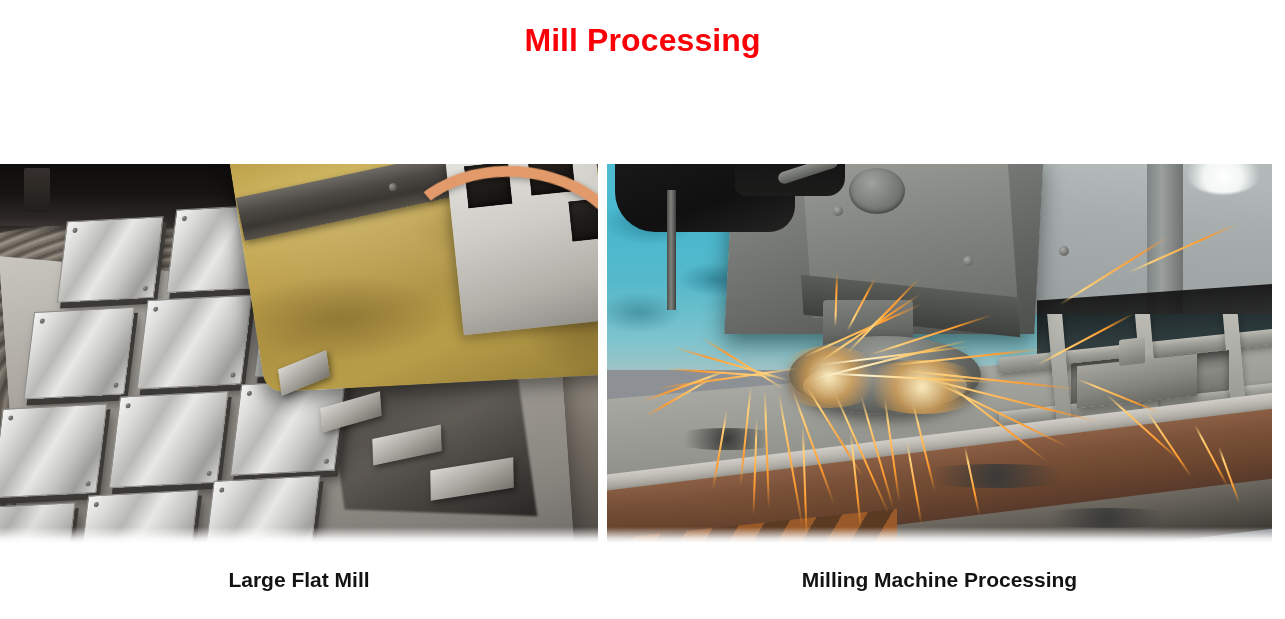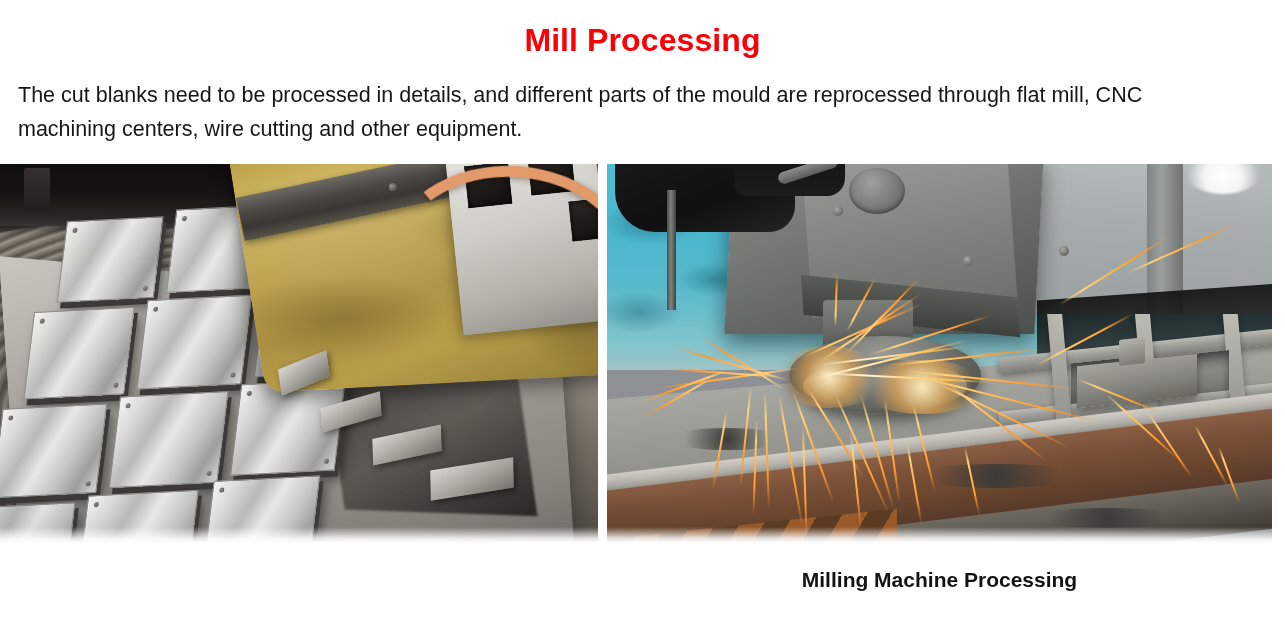--- a/index.html
+++ b/index.html
@@ -416,21 +416,20 @@
   .cap-left  { left: 0px;   width: 598px; }
   .cap-right { left: 607px; width: 665px; }
 </style>
 </head>
 <body>
 
 <div class="page">
 
   <div class="section-title">Mill Processing</div>
 
-  <div class="intro">The cut blanks need to be processed in details, and different parts of the mould are reprocessed through flat mill, CNC machining centers, wire cutting and other equipment.</div>
 
   <div class="photo-row">
 
     <div class="photo photo-left" aria-label="Rotary-table surface grinder holding a grid of polished steel mould plates, with an olive machine guard and orange coolant hose">
       <div class="ph-inner">
         <div class="L-bg"></div>
         <div class="L-table"></div>
         <div class="L-table-2"></div>
         <div class="L-top-shroud"></div>
 
@@ -582,16 +581,17 @@
           <div class="spark" style="left:228px; top:162px; width:54px;  transform:rotate(-88deg);"></div>
           <div class="spark" style="left:258px; top:168px; width:48px;  transform:rotate(-44deg);"></div>
         </div>
 
         <div class="ph-vignette"></div>
         <div class="ph-bottomfade"></div>
       </div>
     </div>
   </div>
 
+  <div class="caption cap-left">Large Flat Mill</div>
 
   <div class="caption cap-right">Milling Machine Processing</div>
 
 </div>
 
 </body></html>

